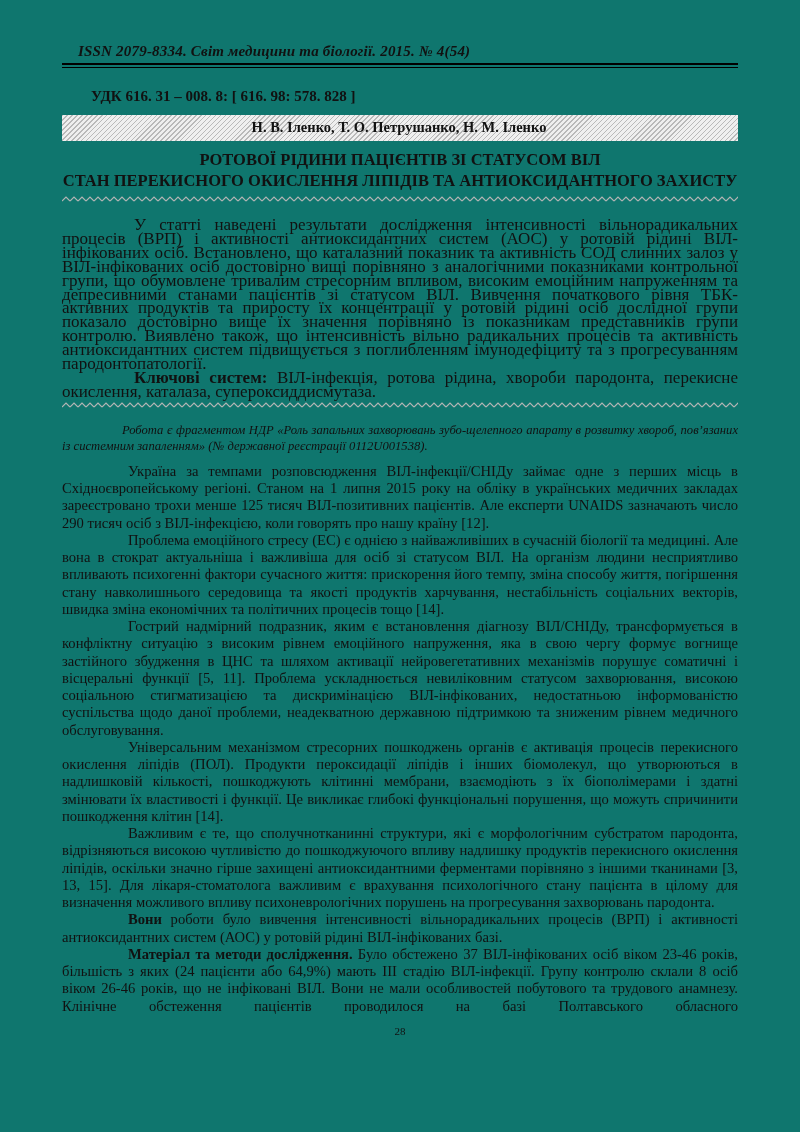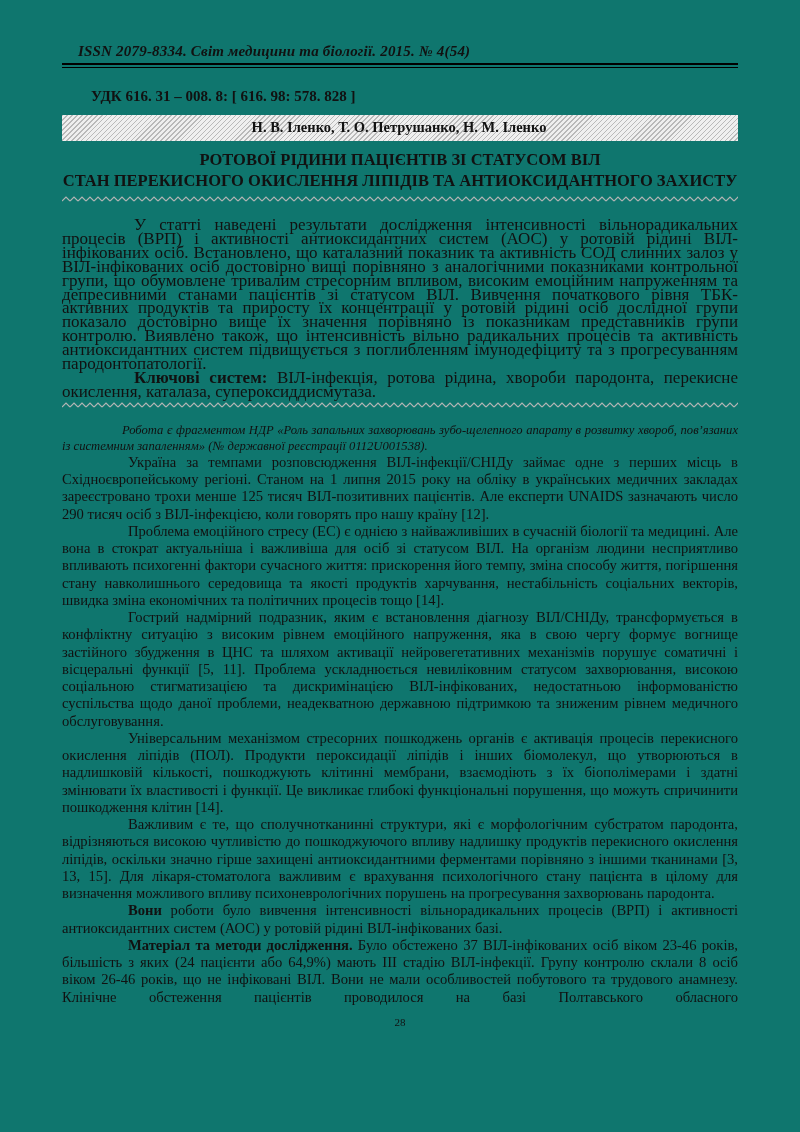--- a/index.html
+++ b/index.html
@@ -67,20 +67,21 @@
   .abstract p { margin: 0; text-indent: 72px; }
   .note {
     margin-top: 14px;
     font-style: italic;
     font-size: 12.6px;
     line-height: 16px;
     text-align: justify;
   }
   .note p { margin: 0; text-indent: 60px; }
   .body-text {
+    margin-top: 9px;
     font-size: 14.6px;
     line-height: 17.25px;
     text-align: justify;
   }
   .body-text p { margin: 0; text-indent: 66px; }
   .body-text p.cont { text-align-last: justify; }
   .lead { font-weight: bold; }
   .page-number {
     margin-top: 7px;
     text-align: center;

